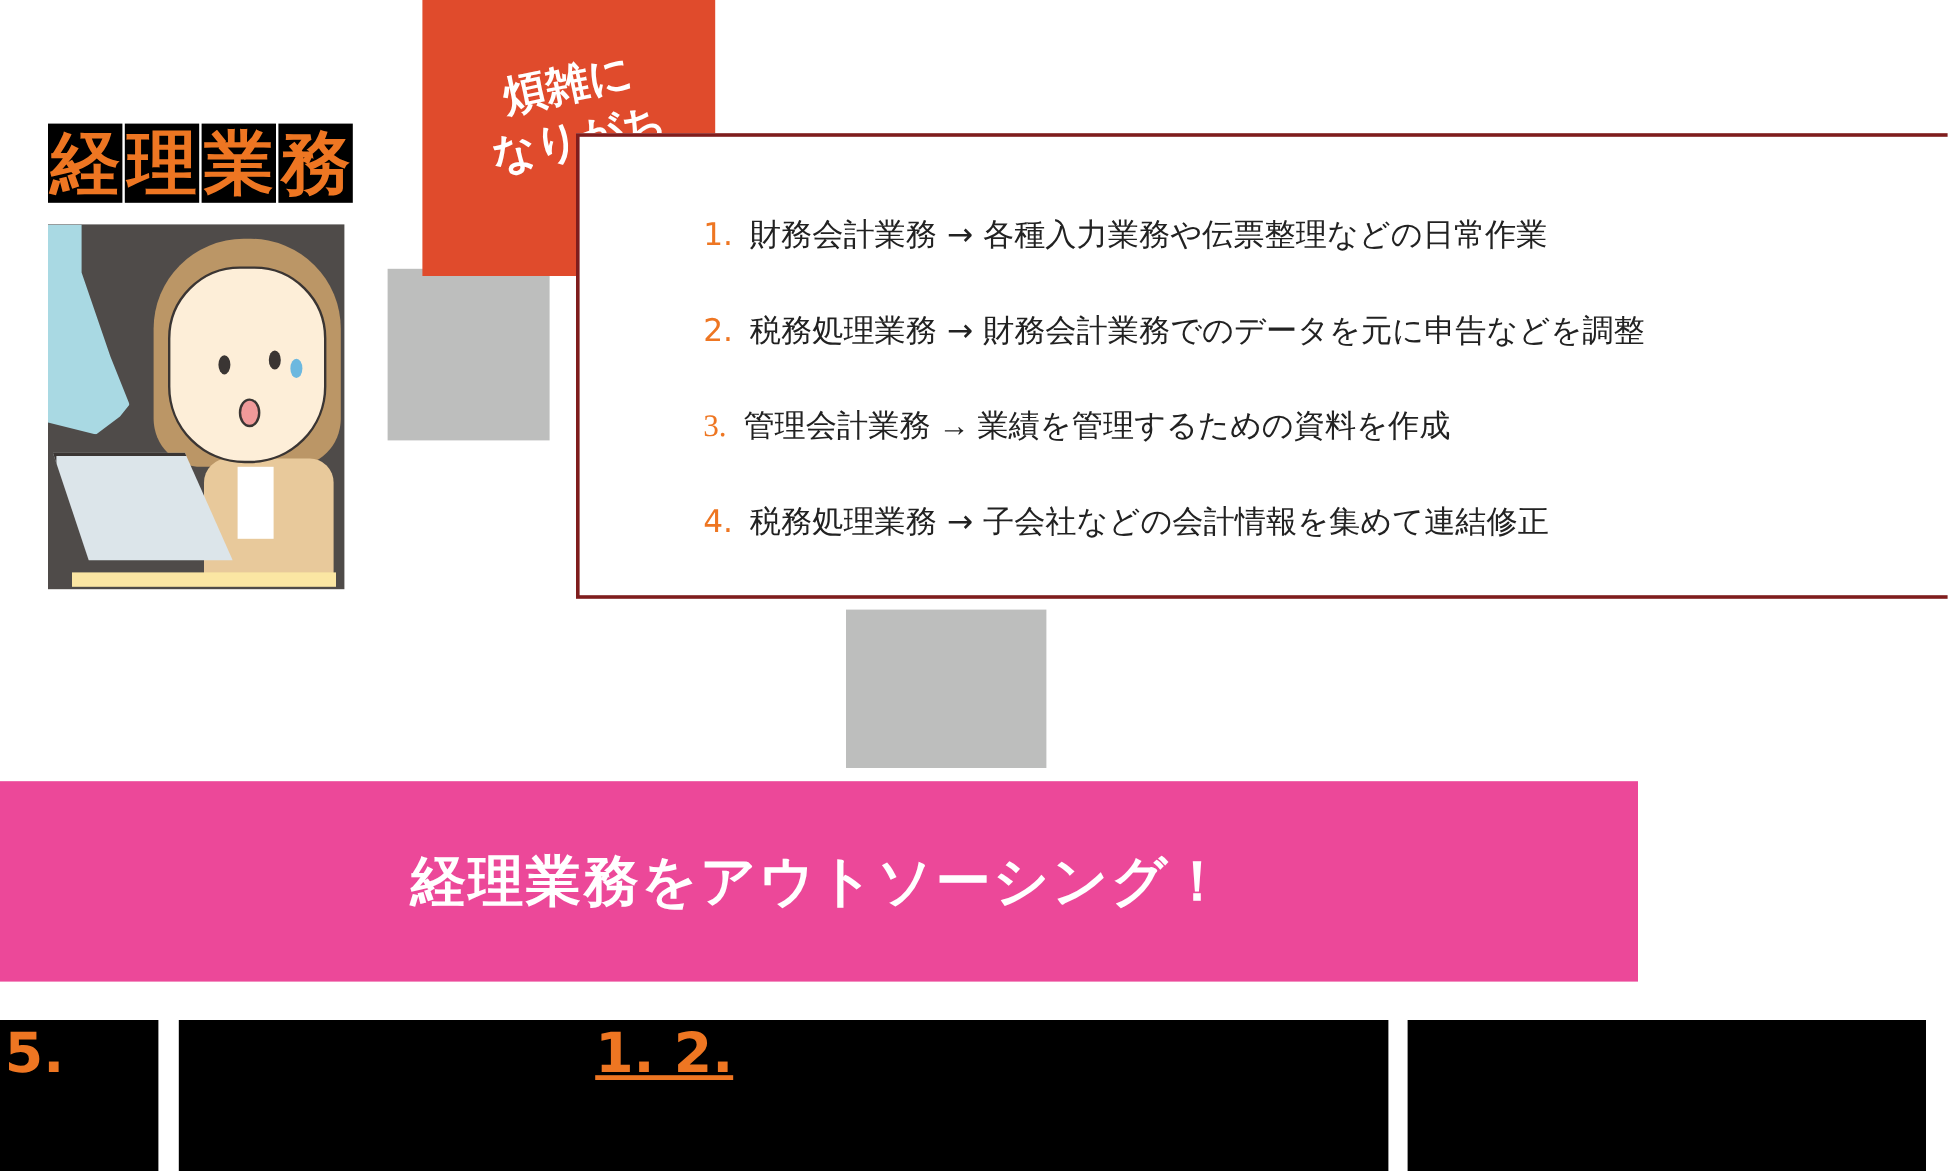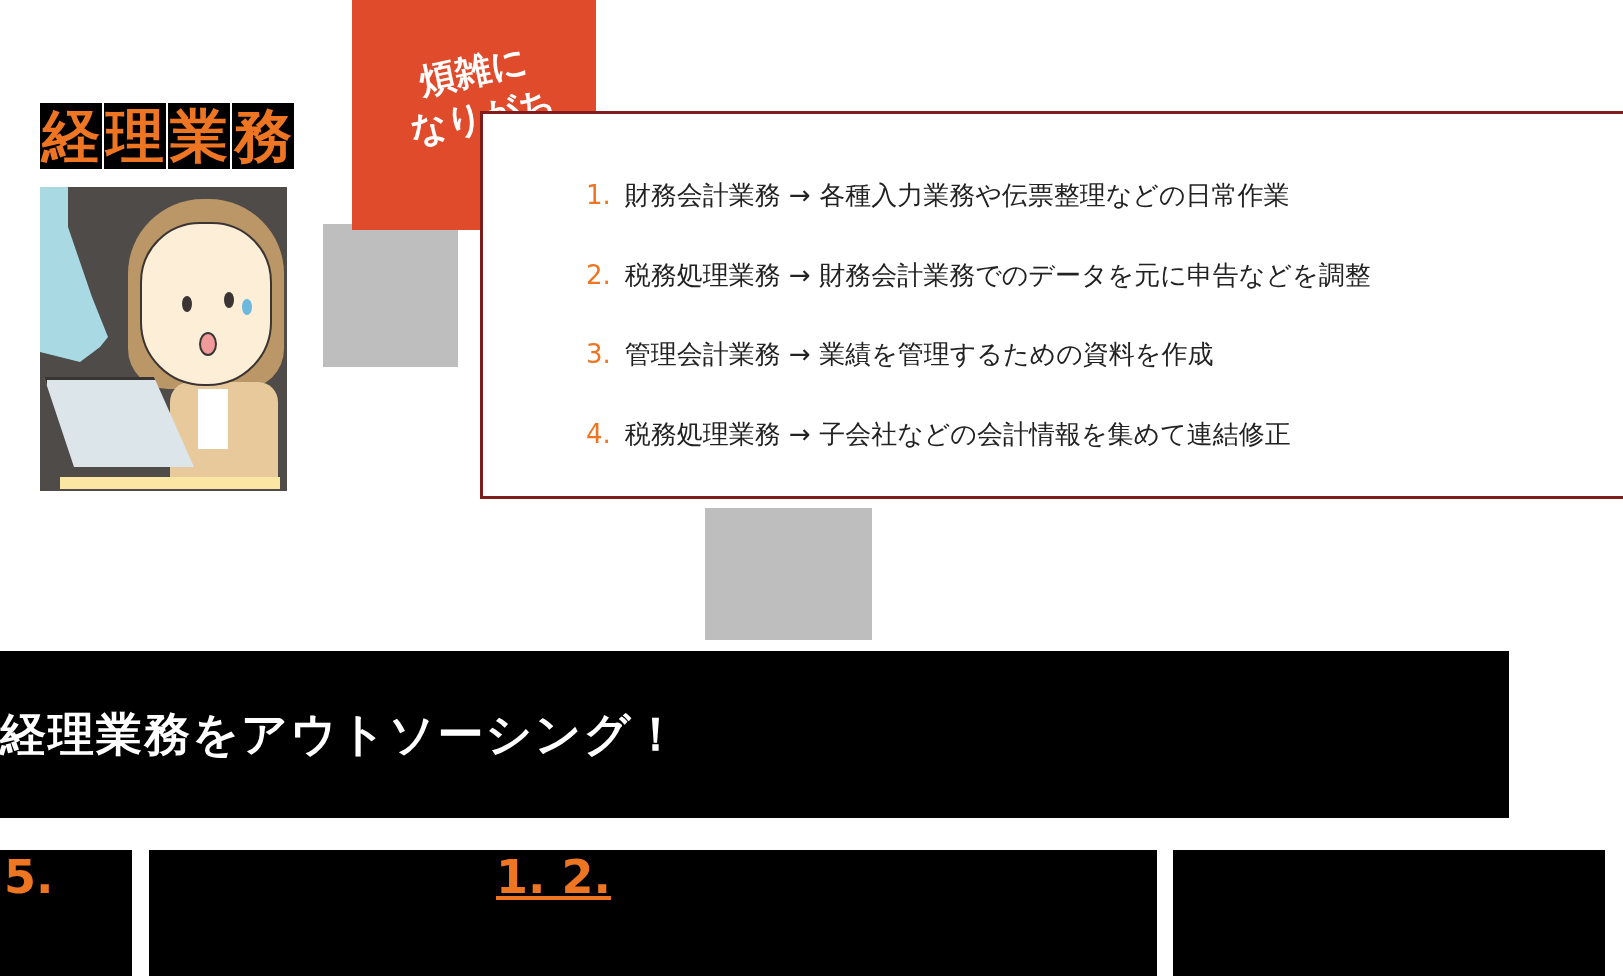--- a/index.html
+++ b/index.html
@@ -37,21 +37,21 @@
                  border-top:28px solid #e04b2c; transform:rotate(-20deg); }
   .bubble-text { left:378px; top:48px; width:200px; transform:rotate(-12deg); transform-origin:center; color:#fff;
                  font-weight:bold; font-size:36px; line-height:46px; text-align:center; }
 
   
   .listbox { left:480px; top:111px; width:1268px; height:388px; border:3px solid #7f1d1d; background:#fff; box-sizing:border-box; }
   .listitem { position:absolute; left:103px; font-size:26px; color:#222; white-space:nowrap; }
   .listitem .num { color:#ee7622; margin-right:14px; }
 
   
-  .banner { left:0; top:651px; width:1509px; height:167px; background:#000000; display:flex; align-items:center; }
+  .banner { left:0; top:651px; width:1365px; height:167px; background:#ec4899; display:flex; align-items:center; justify-content:center; }
   .banner-text { color:#fff; font-size:46px; font-weight:bold; letter-spacing:2px; }
 
   
   .blk { background:#000; top:850px; height:126px; }
   .blk1 { left:0; width:132px; }
   .blk2 { left:149px; width:1008px; }
   .blk3 { left:1173px; width:432px; }
   .bnum { color:#ee7622; font-size:46px; font-weight:bold; top:852px; line-height:50px; }
 </style>
 </head>
@@ -93,21 +93,21 @@
   <div class="listitem" style="top:64px;">
     <span class="num">1.</span><span>財務会計業務</span>
     <span>→</span>
     <span>各種入力業務や伝票整理などの日常作業</span>
   </div>
   <div class="listitem" style="top:144px;">
     <span class="num">2.</span><span>税務処理業務</span>
     <span>→</span>
     <span>財務会計業務でのデータを元に申告などを調整</span>
   </div>
-  <div class="listitem" style="top:223px;">
+  <div class="listitem" style="top:223px;font-family:Liberation Serif, serif;">
     <span class="num">3.</span><span>管理会計業務</span>
     <span>→</span>
     <span>業績を管理するための資料を作成</span>
   </div>
   <div class="listitem" style="top:303px;">
     <span class="num">4.</span><span>税務処理業務</span>
     <span>→</span>
     <span>子会社などの会計情報を集めて連結修正</span>
   </div>
 </div>

